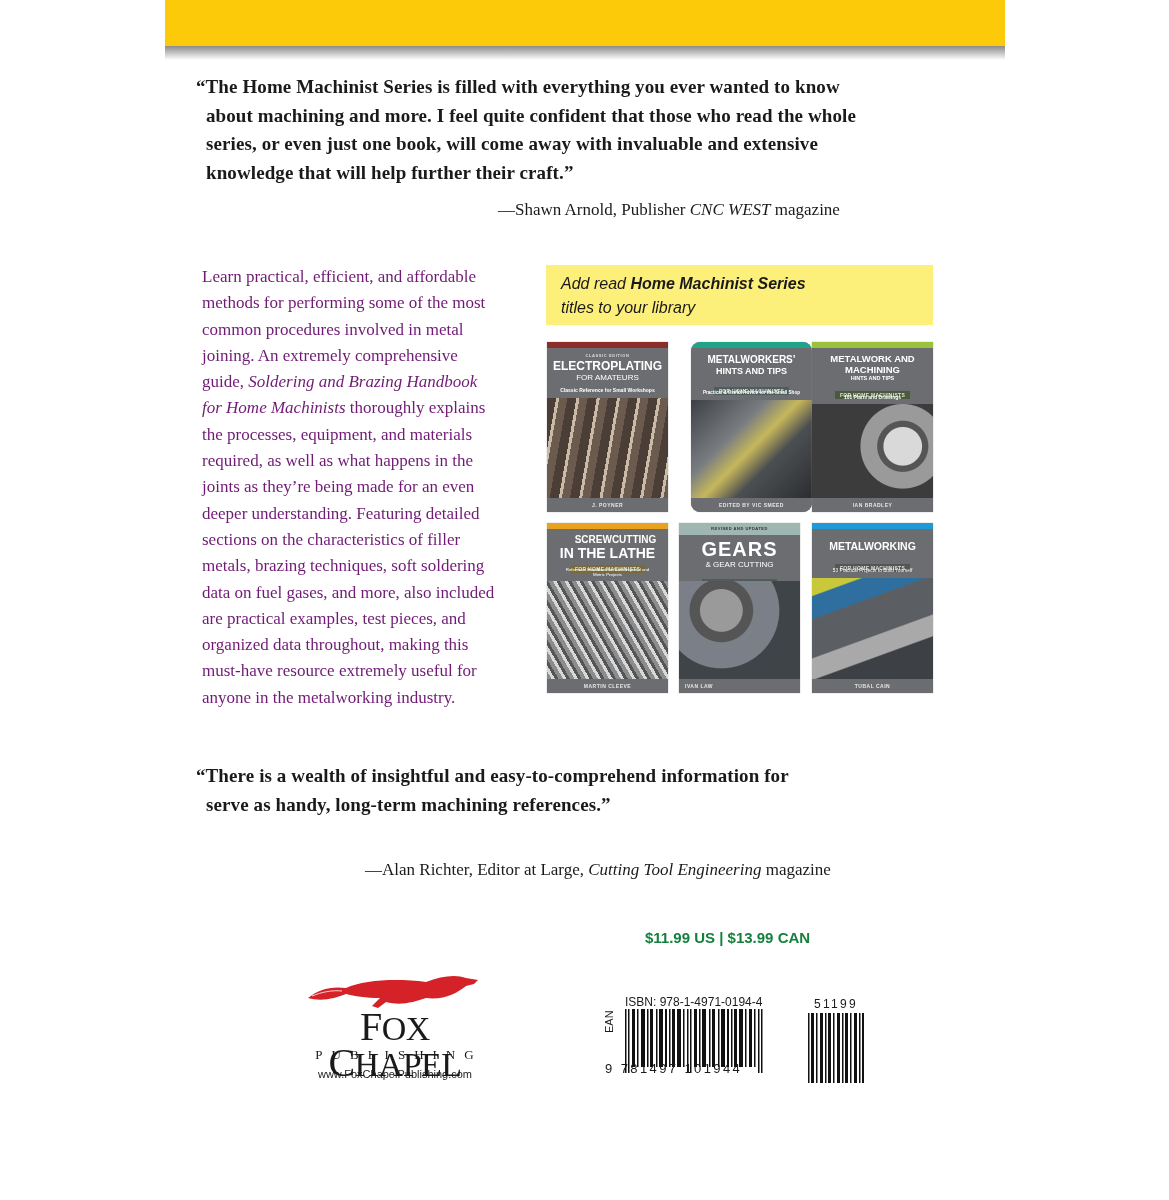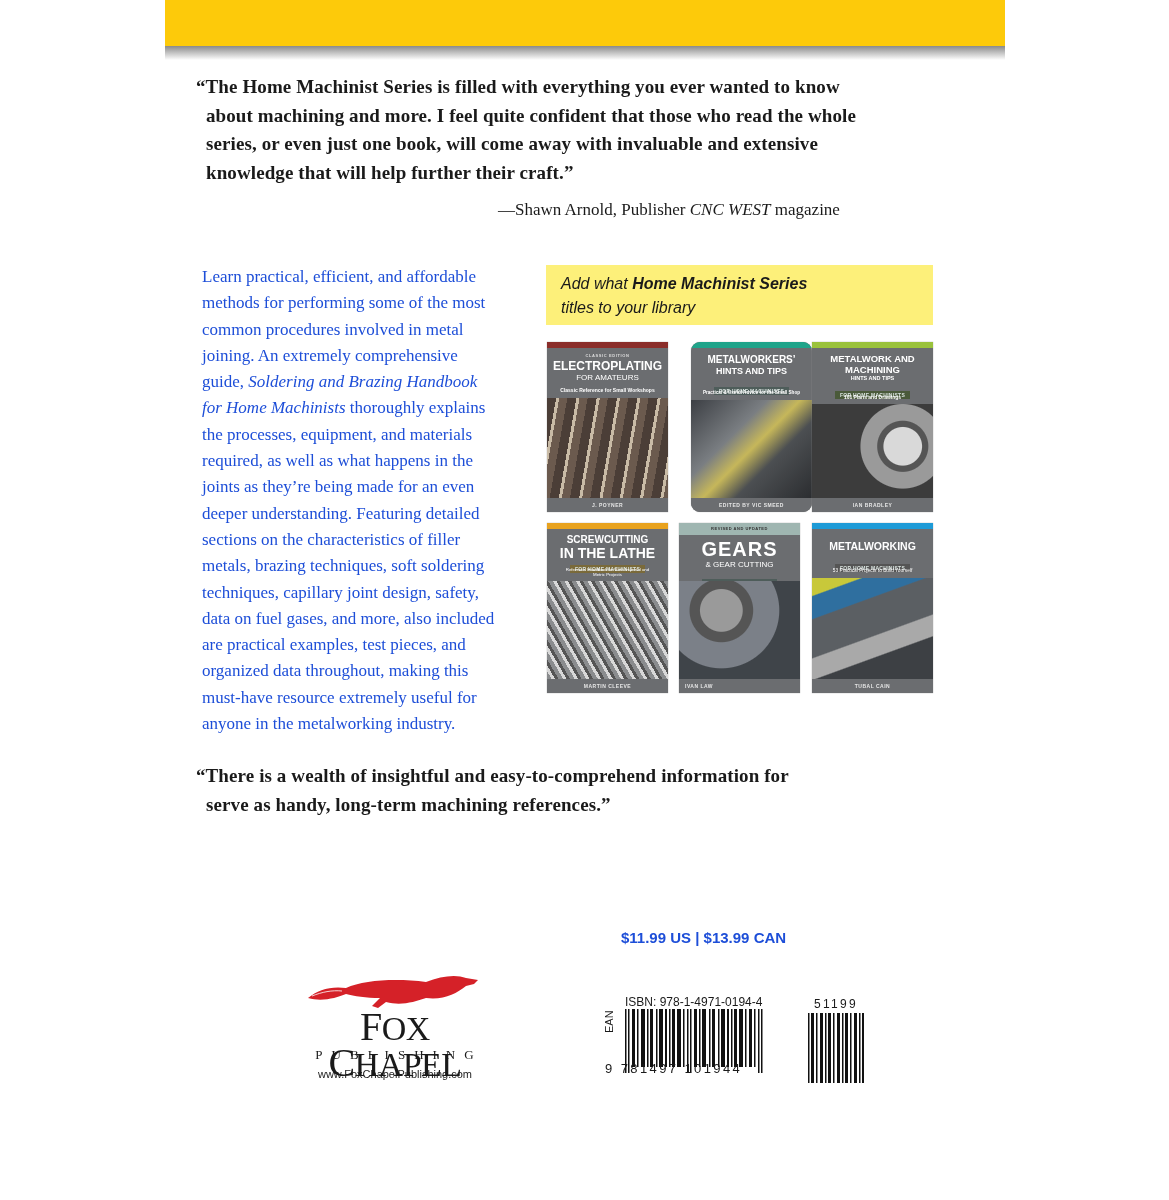--- a/index.html
+++ b/index.html
@@ -12,35 +12,35 @@
   .quote .line { display:block; white-space:nowrap; }
   .quote .indent { padding-left:10px; }
   .attrib { position:absolute; font-size:17px; white-space:nowrap; }
   .attrib i { font-style:italic; }
 
   .q1 { left:31px; top:73px; }
   .a1 { left:333px; top:200px; }
   .q2 { left:31px; top:762px; }
   .a2 { left:200px; top:860px; }
 
-  .body-text { position:absolute; left:37px; top:264px; width:330px; font-size:17px; line-height:26.3px; color:#1d4ed8; }
+  .body-text { position:absolute; left:37px; top:264px; width:330px; font-size:17px; line-height:26.3px; color:#701a75; }
   .body-text .line { display:block; white-space:nowrap; }
 
   .series-banner { position:absolute; left:381px; top:265px; width:387px; height:60px; background:#fdf07a; box-sizing:border-box; padding:7px 0 0 15px; font-family:"Liberation Sans", sans-serif; font-style:italic; font-size:16px; line-height:24px; color:#1a1a1a; }
   .series-banner b { font-weight:bold; }
 
   .covers { position:absolute; left:382px; top:342px; width:386px; height:355px; }
   .cover { position:absolute; width:121px; height:170px; background:#6b6d70; overflow:hidden; box-shadow:0 0 1px #999; }
   .cover .stripe { position:absolute; left:0; top:0; width:100%; height:6px; }
   .cover .ct { position:absolute; left:0; width:100%; text-align:center; font-family:"Liberation Sans", sans-serif; color:#fff; font-weight:bold; }
   .cover .photo { position:absolute; left:0; width:100%; }
   .cover .author { position:absolute; left:0; bottom:0; width:100%; height:14px; background:#6b6d70; color:#e6e6e6; font-family:"Liberation Sans", sans-serif; font-size:5px; text-align:center; line-height:14px; letter-spacing:0.5px; font-weight:bold; }
   .cover .tag { display:inline-block; background:#4e5d5a; color:#d9e3df; font-size:5px; padding:1px 5px; letter-spacing:0.3px; }
 
-  .price { position:absolute; left:456px; top:929px; font-family:"Liberation Sans", sans-serif; font-weight:bold; font-size:15px; color:#1d4ed8; white-space:nowrap; }
+  .price { position:absolute; left:480px; top:929px; font-family:"Liberation Sans", sans-serif; font-weight:bold; font-size:15px; color:#15803d; white-space:nowrap; }
 
   .logo { position:absolute; left:125px; top:972px; width:210px; height:115px; text-align:center; }
   .fox { position:absolute; left:16px; top:0; width:180px; height:40px; }
   .brand { position:absolute; left:0; top:38px; width:210px; font-family:"Liberation Serif", serif; font-size:34px; letter-spacing:-0.5px; line-height:34px; color:#1a1a1a; }
   .brand .big { font-size:40px; }
   .publishing { position:absolute; left:0; top:75px; width:210px; font-family:"Liberation Serif", serif; font-size:13px; letter-spacing:9px; color:#1a1a1a; padding-left:8px; box-sizing:border-box; }
   .url { position:absolute; left:0; top:96px; width:210px; font-family:"Liberation Sans", sans-serif; font-size:11px; color:#1a1a1a; }
 
   .barcode-wrap { position:absolute; left:440px; top:995px; width:240px; height:90px; }
   .isbn { position:absolute; left:20px; top:0; font-family:"Liberation Sans", sans-serif; font-size:12px; color:#1a1a1a; white-space:nowrap; }
@@ -74,30 +74,29 @@
     <span class="line">common procedures involved in metal</span>
     <span class="line">joining. An extremely comprehensive</span>
     <span class="line"><span>guide, </span><i>Soldering and Brazing Handbook</i></span>
     <span class="line"><i>for Home Machinists</i><span> thoroughly explains</span></span>
     <span class="line">the processes, equipment, and materials</span>
     <span class="line">required, as well as what happens in the</span>
     <span class="line">joints as they’re being made for an even</span>
     <span class="line">deeper understanding. Featuring detailed</span>
     <span class="line">sections on the characteristics of filler</span>
     <span class="line">metals, brazing techniques, soft soldering</span>
-    <span class="line">techniques, capillary joint design, safety,</span>
     <span class="line">data on fuel gases, and more, also included</span>
     <span class="line">are practical examples, test pieces, and</span>
     <span class="line">organized data throughout, making this</span>
     <span class="line">must-have resource extremely useful for</span>
     <span class="line">anyone in the metalworking industry.</span>
   </div>
 
   <div class="series-banner">
-    <div><span>Add what </span><b>Home Machinist Series</b></div>
+    <div><span>Add read </span><b>Home Machinist Series</b></div>
     <div>titles to your library</div>
   </div>
 
   <div class="covers">
 
     <div class="cover" style="left:0;top:0;">
       <div class="stripe" style="background:#8b2e2a"></div>
       <div class="ct" style="top:11px;font-size:4px;letter-spacing:0.6px;color:#ddd;">CLASSIC EDITION</div>
       <div class="ct" style="top:17px;font-size:12px;">ELECTROPLATING</div>
       <div class="ct" style="top:31px;font-size:8px;font-weight:normal;">FOR AMATEURS</div>
@@ -122,21 +121,21 @@
       <div class="ct" style="top:22px;font-size:9.5px;">MACHINING</div>
       <div class="ct" style="top:33px;font-size:5.5px;">HINTS AND TIPS</div>
       <div class="ct" style="top:41px;"><span class="tag" style="background:#4a5a3a">FOR HOME MACHINISTS</span></div>
       <div class="ct" style="top:52px;font-size:5px;">101 Plans and Drawings</div>
       <div class="photo" style="top:62px;height:94px;background:radial-gradient(circle at 75% 45%,#d9d9d9 0 18%,#555 19% 24%,#9a9a9a 25% 40%,#3c3c3c 41%);"></div>
       <div class="author">IAN BRADLEY</div>
     </div>
 
     <div class="cover" style="left:0;top:181px;">
       <div class="stripe" style="background:#e8a21e"></div>
-      <div class="ct" style="top:11px;font-size:10px;">SCREWCUTTING</div>
+      <div class="ct" style="top:11px;font-size:10px;margin-left:8px;">SCREWCUTTING</div>
       <div class="ct" style="top:22px;font-size:14px;">IN THE LATHE</div>
       <div class="ct" style="top:34px;"><span class="tag" style="background:#7a6a3a">FOR HOME MACHINISTS</span></div>
       <div class="ct" style="top:44px;font-size:4.4px;padding:0 14px;box-sizing:border-box;line-height:5px;font-weight:normal;">Reference Handbook for Both Imperial and Metric Projects</div>
       <div class="photo" style="top:58px;height:98px;background:repeating-linear-gradient(60deg,#8a8c8e 0 4px,#d8d8d8 4px 7px,#555 7px 10px);"></div>
       <div class="author">MARTIN CLEEVE</div>
     </div>
 
     <div class="cover" style="left:132px;top:181px;">
       <div class="stripe" style="background:#9fb6b1;height:12px"></div>
       <div class="ct" style="top:3px;font-size:4px;color:#333;letter-spacing:0.5px;">REVISED AND UPDATED</div>
@@ -153,20 +152,23 @@
       <div class="ct" style="top:33px;"><span class="tag" style="background:#555">FOR HOME MACHINISTS</span></div>
       <div class="ct" style="top:45px;font-size:4.8px;font-weight:normal;">53 Practical Projects to Build Yourself</div>
       <div class="photo" style="top:55px;height:101px;background:linear-gradient(160deg,#c8c83a 0 12%,#2f6f9f 13% 28%,#5b5f63 29% 55%,#a9a9a9 56% 70%,#3d4044 71%);"></div>
       <div class="author">TUBAL CAIN</div>
     </div>
   </div>
 
   <div class="quote q2">
     <span class="line">“There is a wealth of insightful and easy-to-comprehend information for</span>
     <span class="line indent">serve as handy, long-term machining references.”</span>
+  </div>
+  <div class="attrib a2">
+    <span>—Alan Richter, Editor at Large, </span><i>Cutting Tool Engineering</i><span> magazine</span>
   </div>
 
   <div class="price">$11.99 US | $13.99 CAN</div>
 
   <div class="logo">
     <svg class="fox" viewBox="0 0 180 40">
       <path d="M2,26 C12,18 24,14 40,16 C58,8 90,6 120,10 C135,4 150,2 160,6 L172,8 L168,12 L160,14 C150,22 138,28 120,26 C108,30 95,34 80,30 L72,36 L66,34 L74,26 C60,26 48,24 40,22 C30,26 16,30 2,26 Z" fill="#d52128"></path>
       <path d="M6,24 C16,20 26,18 36,19" stroke="#fff" stroke-width="0.8" fill="none"></path>
     </svg>
     <div class="brand"><span class="big">F</span><span>OX </span><span class="big">C</span><span>HAPEL</span></div>

